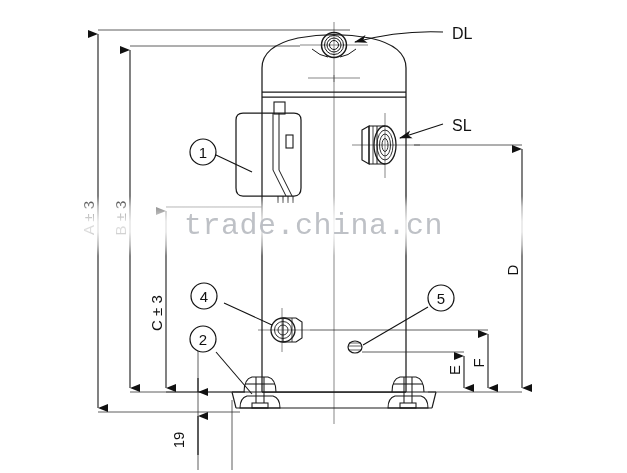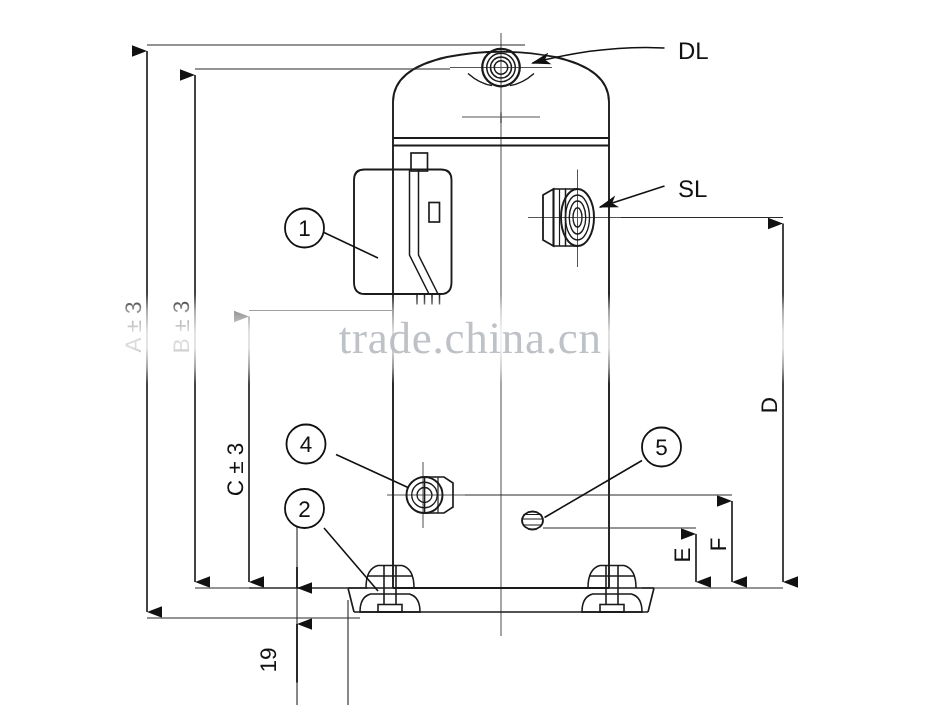--- a/index.html
+++ b/index.html
@@ -30,21 +30,21 @@
     left: 0;
     top: 204px;
     width: 627px;
     height: 44px;
     display: flex;
     align-items: center;
     justify-content: center;
     pointer-events: none;
   }
   .wm-text {
-    font-family: Liberation Serif, serif;
+    font-family: Liberation Mono, monospace;
     font-size: 30px;
     letter-spacing: 0.5px;
     color: #b9bcc2;
     opacity: 0.92;
     white-space: nowrap;
   }
   .wm-band {
     position: absolute;
     left: 0;
     top: 196px;

